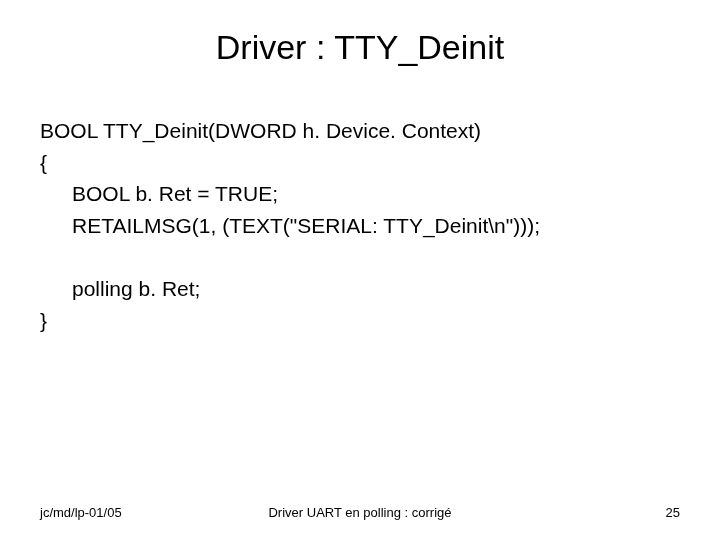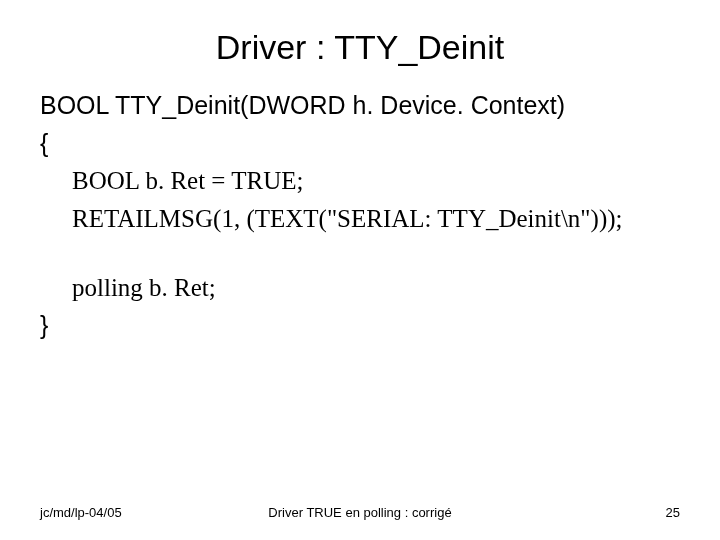--- a/index.html
+++ b/index.html
@@ -1,20 +1,20 @@
 <!DOCTYPE html>
 <html><head>
 <meta charset="utf-8">
 <style>
   * { margin: 0; padding: 0; box-sizing: border-box; }
   html, body { width: 720px; height: 540px; background: #fff; font-family: Arial, Helvetica, sans-serif; color: #000; }
   .slide { position: relative; width: 720px; height: 540px; padding: 28px 40px 48px 40px; }
-  .title { font-size: 34px; font-weight: 400; text-align: center; margin-bottom: 20px; font-family: Arial, sans-serif; }
-  .body { font-size: 25px; line-height: 1.5; font-family: Arial, sans-serif; }
-  .indent { padding-left: 32px; font-family: Liberation Serif, serif; }
+  .title { font-size: 34px; font-weight: 400; text-align: center; margin-bottom: 48px; font-family: Arial, sans-serif; }
+  .body { font-size: 21px; line-height: 1.5; font-family: Arial, sans-serif; }
+  .indent { padding-left: 32px; }
   .blank { height: 32px; }
   .footer { position: absolute; left: 40px; right: 40px; bottom: 20px; font-size: 13px; display: flex; justify-content: space-between; align-items: baseline; }
   .footer .center { position: absolute; left: 0; right: 0; text-align: center; }
   .footer .left { position: relative; z-index: 1; }
   .footer .right { position: relative; z-index: 1; text-align: center; }
 </style>
 </head>
 <body>
 
 <div class="slide">
@@ -24,17 +24,17 @@
     <div>BOOL TTY_Deinit(DWORD h. Device. Context)</div>
     <div>{</div>
     <div class="indent">BOOL b. Ret = TRUE;</div>
     <div class="indent">RETAILMSG(1, (TEXT("SERIAL: TTY_Deinit\n")));</div>
     <div class="blank"></div>
     <div class="indent">polling b. Ret;</div>
     <div>}</div>
   </div>
 
   <div class="footer">
-    <span class="left">jc/md/lp-04/05</span>
-    <span class="center">Driver TRUE en polling : corrigé</span>
+    <span class="left">jc/md/lp-01/05</span>
+    <span class="center">Driver UART en polling : corrigé</span>
     <span class="right">25</span>
   </div>
 </div>
 
 </body></html>

